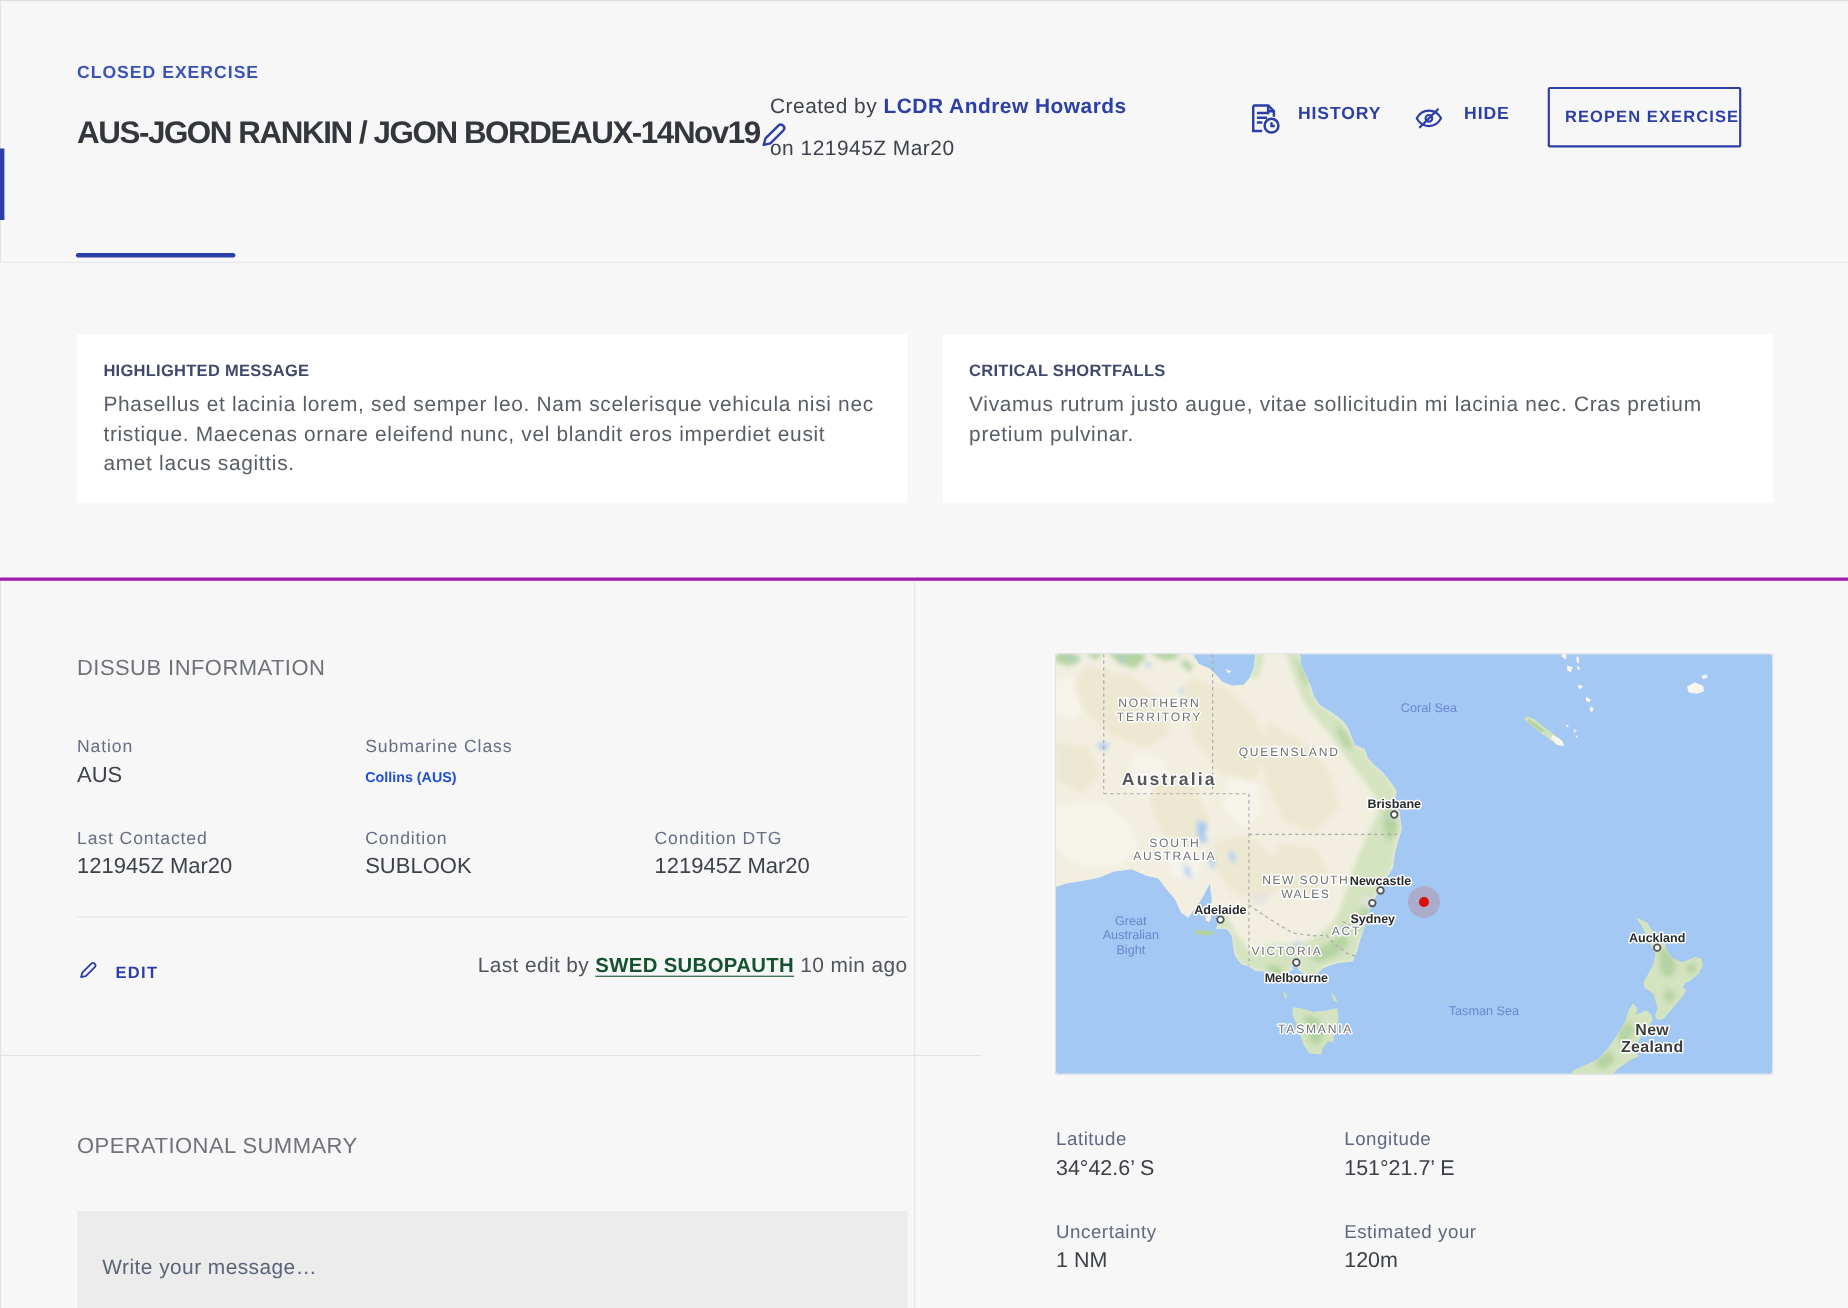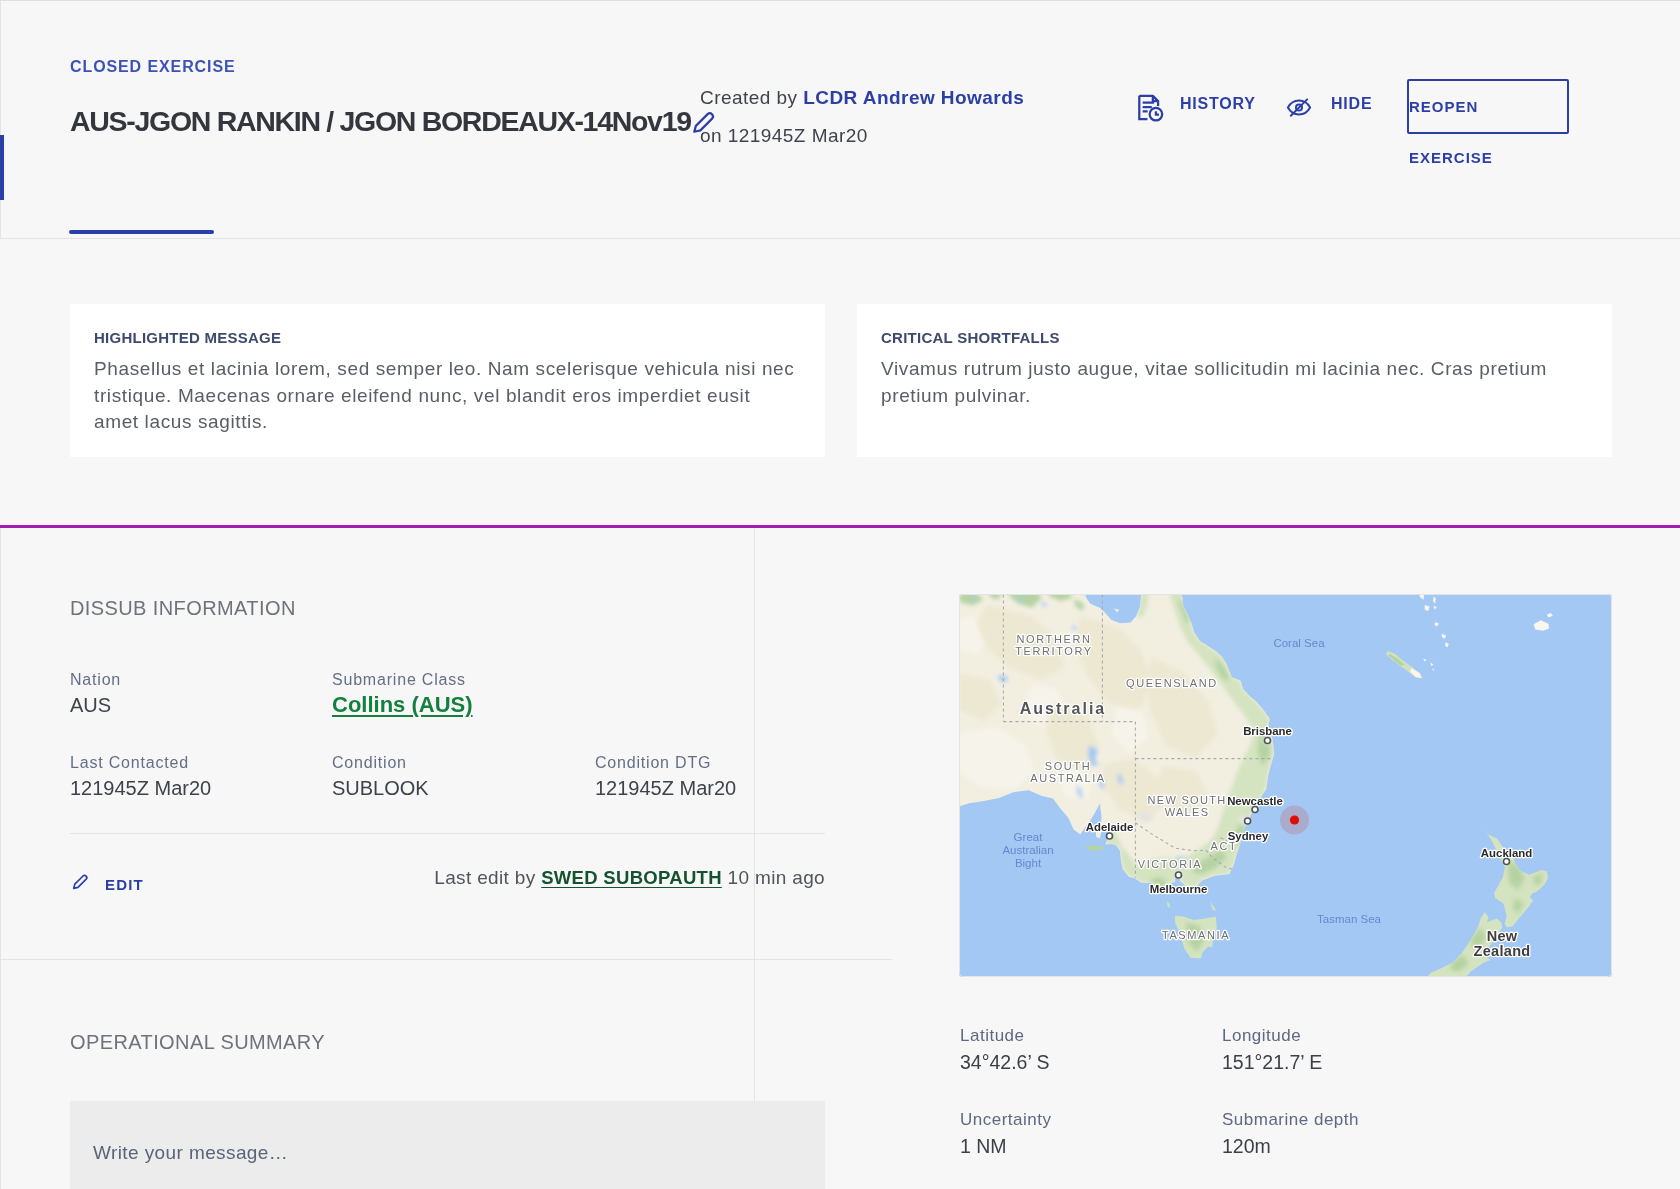--- a/index.html
+++ b/index.html
@@ -13,22 +13,22 @@
 #closedex{left:70px;top:57px;font-size:16px;font-weight:bold;letter-spacing:0.9px;color:#3c53b6}
 #title{left:70px;top:104px;font-size:28.5px;font-weight:bold;color:#33363c;letter-spacing:-1.3px;white-space:nowrap}
 #titlepen{left:689px;top:106px}
 #createdwrap{left:700px;width:371px;top:78px;text-align:left;font-size:19px;letter-spacing:0.45px;color:#3f434c;line-height:38px}
 #createdwrap b{color:#2c3fa6}
 .hbtn{top:94px;font-size:16px;font-weight:bold;color:#2c3fa6;letter-spacing:0.8px}
 #historyico{left:1132px;top:89px}
 #historytx{left:1180px}
 #hideico{left:1285px;top:92px}
 #hidetx{left:1331px}
-#reopen{left:1407px;top:78px;width:162px;height:55px;border:2px solid #2c3fa6;border-radius:2px;
-        color:#2c3fa6;font-size:15px;font-weight:bold;letter-spacing:1px;text-align:left;line-height:51px}
+#reopen{left:1407px;top:78px;width:176px;height:55px;border:2px solid #2c3fa6;border-radius:2px;
+        color:#2c3fa6;font-size:15px;font-weight:bold;letter-spacing:1px;text-align:right;line-height:51px}
 
 #tabrow{left:0;top:197px;width:1680px;height:41px;border-bottom:1px solid #e3e4e6}
 #tabs{position:absolute;left:70px;top:0;height:40px;display:flex}
 .tab{padding:0 25px 13px 25px;font-size:17px;letter-spacing:0.5px;color:#54575f;display:flex;align-items:center;height:40px;white-space:nowrap}
 .tab:nth-child(1){padding-left:26px;padding-right:24px}
 .tab:nth-child(2){padding-right:25px}
 .tab:nth-child(3){letter-spacing:0;padding-right:24px}
 .tab:nth-child(4){padding-right:25px}
 .tab:nth-child(5){letter-spacing:0.3px;padding-right:24px}
 .tab:nth-child(6){letter-spacing:0.35px}
@@ -37,33 +37,33 @@
 #tabul{position:absolute;left:69px;top:32px;width:145px;height:4px;background:#2b3fa8;border-radius:2px}
 .tab.dc{letter-spacing:0.55px}
 
 #band{left:0;top:238px;width:1680px;height:289px;background:#f7f7f8;border-bottom:3px solid #a21caf}
 .card{position:absolute;top:65px;width:755px;height:153px;background:#fff;padding:26px 24px 0 24px}
 .card h3{font-size:15px;font-weight:bold;letter-spacing:0.25px;color:#3e4a6d;line-height:15px}
 .card p{margin-top:11px;font-size:19px;letter-spacing:0.62px;line-height:26.5px;color:#585d66}
 #card1{left:70px}
 #card2{left:857px}
 
-#leftcol{left:0;top:527px;width:755px;height:662px;border-right:1px solid #e2e3e5}
+#leftcol{left:0;top:527px;width:832px;height:662px;border-right:1px solid #e2e3e5}
 .sechead{font-size:20px;color:#6f727a;letter-spacing:0.4px}
 .flabel{font-size:16px;color:#656e84;letter-spacing:0.8px;line-height:19px}
 .fvalue{font-size:20px;color:#3e424b;margin-top:3px;line-height:26px}
 #dissubhead{left:70px;top:69px}
 .fieldcol1{left:70px}
 .fieldcol2{left:332px}
 .fieldcol3{left:595px}
 #frow1{top:142px}
 #frow2{top:225px}
 .frow{position:absolute;width:892px}
 .frow .fg{position:absolute}
-a.bluelink{color:#15803d;font-weight:bold;font-size:22px;letter-spacing:0;text-decoration:underline;text-underline-offset:3px}
+a.bluelink{color:#1d4ed8;font-weight:bold;font-size:13px;letter-spacing:0;text-underline-offset:3px}
 #fielddiv{left:70px;top:305px;width:755px;height:1px;background:#e4e5e7}
 #editrow{left:70px;top:341px;width:755px;height:28px}
 #editico{position:absolute;left:0;top:2px}
 #edittx{position:absolute;left:35px;top:7px;font-size:15px;font-weight:bold;color:#2c3fa6;letter-spacing:1.2px}
 #lastedit{position:absolute;right:0;top:-2px;font-size:19px;color:#50545c;letter-spacing:0.35px}
 #lastedit b{color:#14532d;font-size:18.5px;letter-spacing:0.3px;text-decoration:underline;text-underline-offset:3px}
 #leftdiv2{left:0;top:431px;width:892px;height:1px;background:#e2e3e5}
 #opshead{left:70px;top:503px}
 #msgbox{left:70px;top:573px;width:755px;height:120px;background:#ececed}
 #msgbox span{position:absolute;left:23px;top:41px;font-size:19px;letter-spacing:0.4px;color:#5a6478}
@@ -303,16 +303,16 @@
     </div>
   <div class="abs" style="left:329px;top:498px">
       <div class="coord-label">Longitude</div>
       <div class="coord-value">151°21.7’ E</div>
     </div>
   <div class="abs" style="left:67px;top:582px">
       <div class="coord-label">Uncertainty</div>
       <div class="coord-value">1 NM</div>
     </div>
   <div class="abs" style="left:329px;top:582px">
-      <div class="coord-label">Submarine depth</div>
+      <div class="coord-label">Estimated your</div>
       <div class="coord-value">120m</div>
     </div>
 </div>
 
 </body></html>

